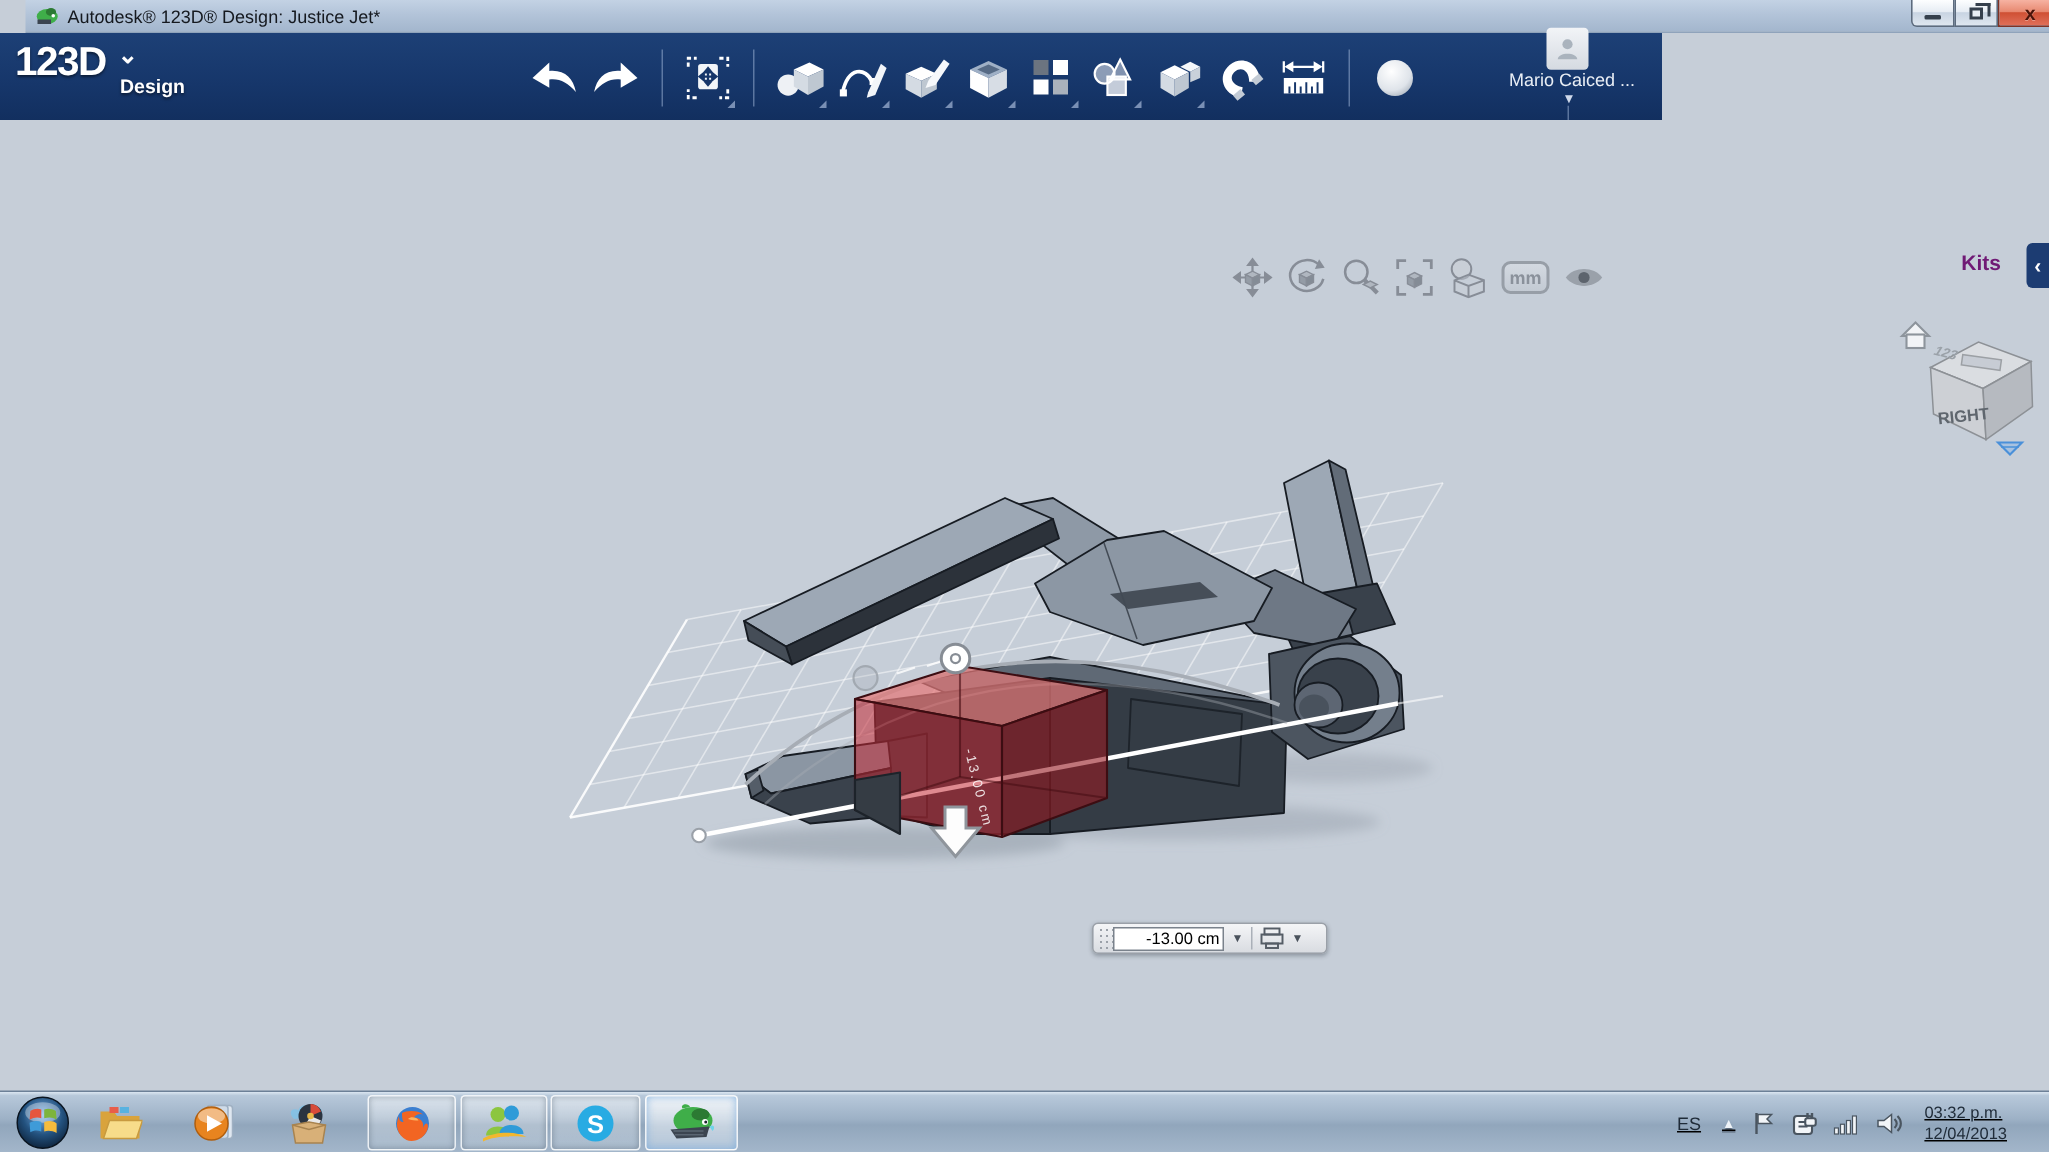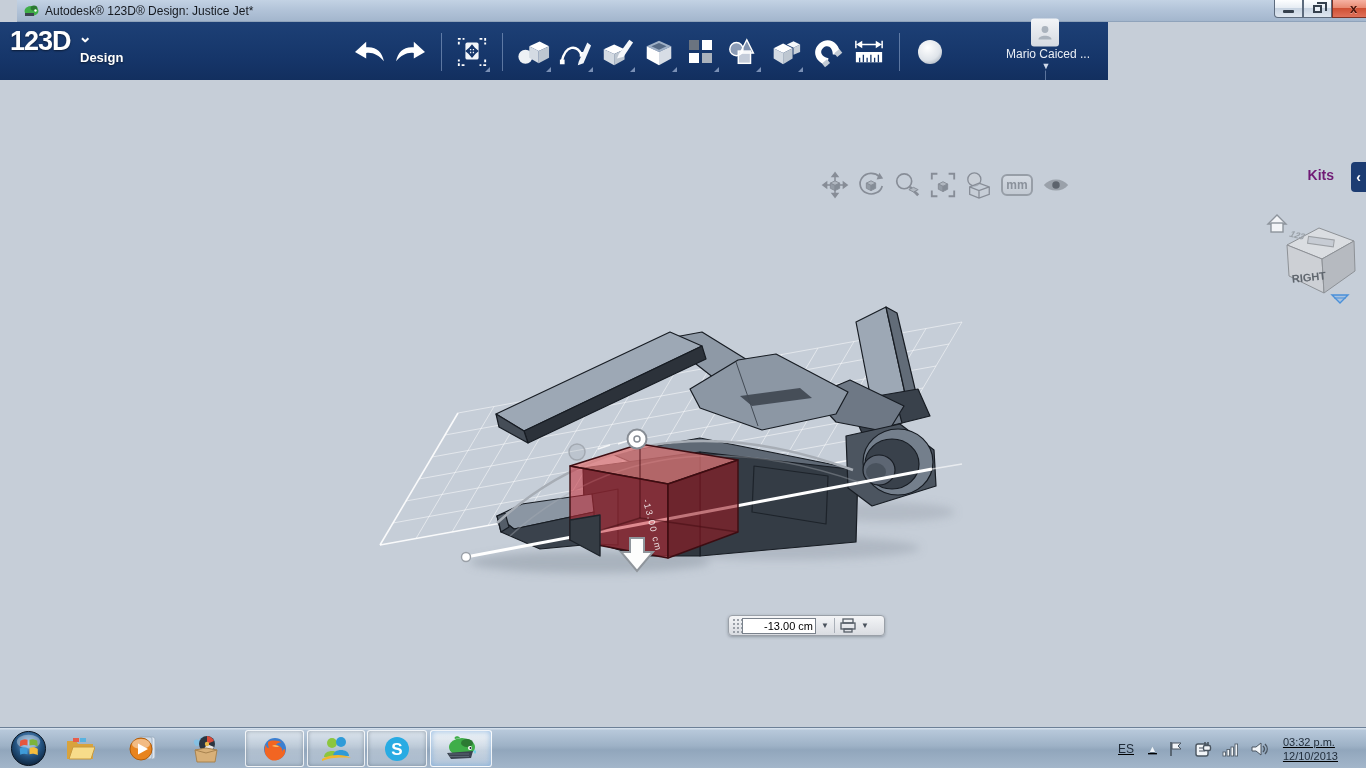--- a/index.html
+++ b/index.html
@@ -551,16 +551,16 @@
         </svg>
     </span>
     <span class="tray-icon">
       <svg width="18" height="16" viewBox="0 0 18 16">
         <polygon points="1,6 5,6 10,2 10,14 5,10 1,10" fill="#f2f5f8" stroke="#4a5560" stroke-width="1"></polygon>
         <path d="M12 5 C14 7 14 9 12 11 M14 3 C17 6 17 10 14 13" stroke="#4a5560" stroke-width="1.4" fill="none"></path>
         </svg>
     </span>
     <div class="clock">
       <div>03:32 p.m.</div>
-      <div>12/10/2013</div>
+      <div>12/04/2013</div>
     </div>
   </div>
 </div>
 
 </body></html>

